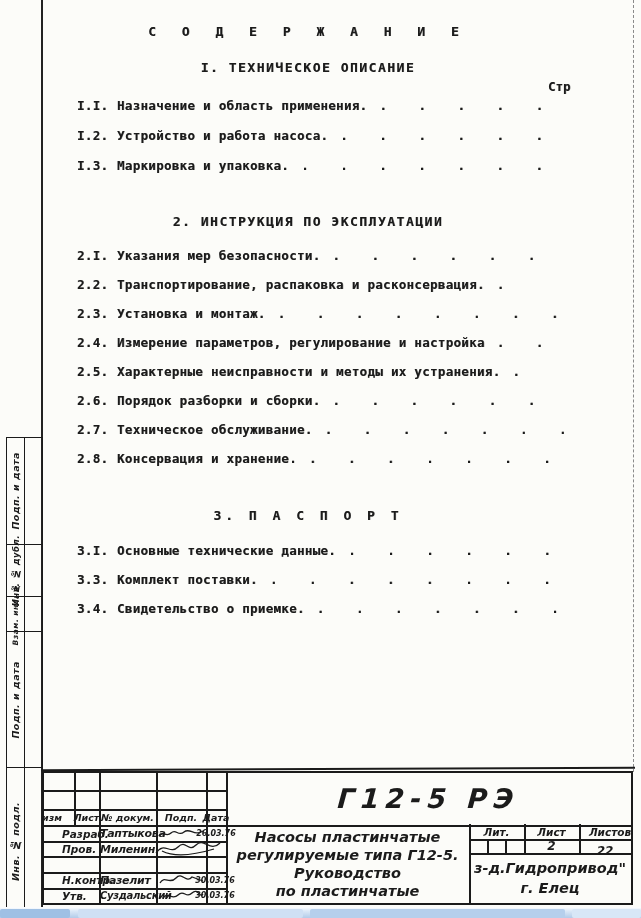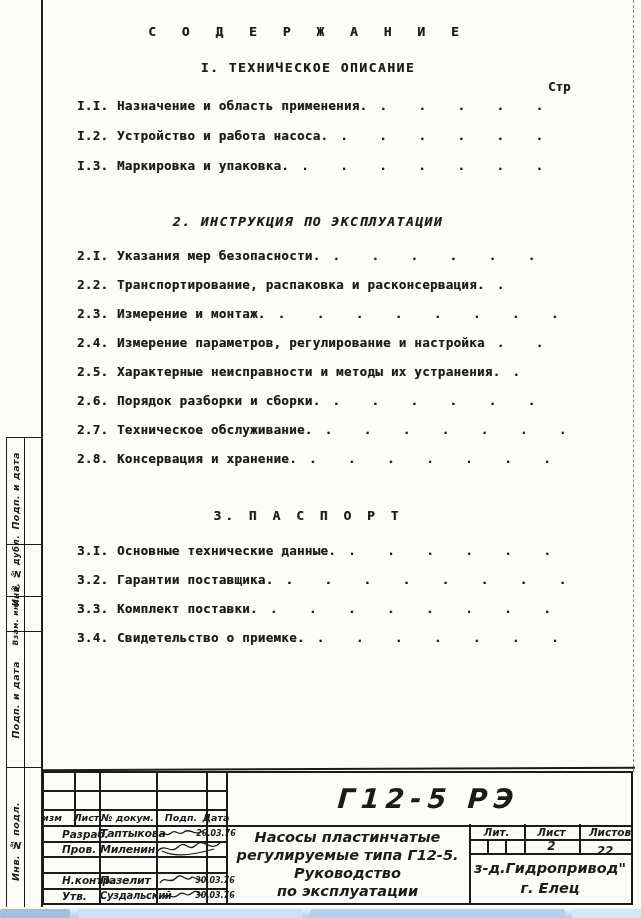--- a/index.html
+++ b/index.html
@@ -110,30 +110,30 @@
         <span class="num">I.I.</span><span class="ttl">Назначение и область применения.</span><span class="dots">. . . . .</span>
       </div>
       <div class="toc-row">
         <span class="num">I.2.</span><span class="ttl">Устройство и работа насоса.</span><span class="dots">. . . . . .</span>
       </div>
       <div class="toc-row">
         <span class="num">I.3.</span><span class="ttl">Маркировка и упаковка.</span><span class="dots">. . . . . . . .</span>
       </div>
     </div>
 
-    <div class="sec-heading tw" style="top:214px;font-style:italic;">2. ИНСТРУКЦИЯ ПО ЭКСПЛУАТАЦИИ</div>
+    <div class="sec-heading tw" style="top:214px;">2. ИНСТРУКЦИЯ ПО ЭКСПЛУАТАЦИИ</div>
     <div class="toc-list s2 tw" style="top:248px;">
       <div class="toc-row">
         <span class="num">2.I.</span><span class="ttl">Указания мер безопасности.</span><span class="dots">. . . . . .</span>
       </div>
       <div class="toc-row">
         <span class="num">2.2.</span><span class="ttl">Транспортирование, распаковка и расконсервация.</span><span class="dots">.</span>
       </div>
       <div class="toc-row">
-        <span class="num">2.3.</span><span class="ttl">Измерение и монтаж.</span><span class="dots">. . . . . . . .</span>
+        <span class="num">2.3.</span><span class="ttl">Установка и монтаж.</span><span class="dots">. . . . . . . .</span>
       </div>
       <div class="toc-row">
         <span class="num">2.4.</span><span class="ttl">Измерение параметров, регулирование и настройка</span><span class="dots">. .</span>
       </div>
       <div class="toc-row">
         <span class="num">2.5.</span><span class="ttl">Характерные неисправности и методы их устранения.</span><span class="dots">.</span>
       </div>
       <div class="toc-row">
         <span class="num">2.6.</span><span class="ttl">Порядок разборки и сборки.</span><span class="dots">. . . . . .</span>
       </div>
@@ -142,23 +142,20 @@
       </div>
       <div class="toc-row">
         <span class="num">2.8.</span><span class="ttl">Консервация и хранение.</span><span class="dots">. . . . . . .</span>
       </div>
     </div>
 
     <div class="sec-heading tw" style="top:508px; letter-spacing:4px;">3. П А С П О Р Т</div>
     <div class="toc-list s3 tw" style="top:543px;">
       <div class="toc-row">
         <span class="num">3.I.</span><span class="ttl">Основные технические данные.</span><span class="dots">. . . . . .</span>
-      </div>
-      <div class="toc-row">
-        <span class="num">3.2.</span><span class="ttl">Гарантии поставщика.</span><span class="dots">. . . . . . . .</span>
       </div>
       <div class="toc-row">
         <span class="num">3.3.</span><span class="ttl">Комплект поставки.</span><span class="dots">. . . . . . . . .</span>
       </div>
       <div class="toc-row">
         <span class="num">3.4.</span><span class="ttl">Свидетельство о приемке.</span><span class="dots">. . . . . . .</span>
       </div>
     </div>
   </div>
 
@@ -228,21 +225,21 @@
         </svg>
     </div>
     <div class="tb-cell tb-date" style="left:160px; top:115px; width:22px; height:15px;">30.03.76</div>
 
     <div class="doc-designation">Г12-5 РЭ</div>
 
     <div class="doc-title">
       <span>Насосы пластинчатые</span>
       <span>регулируемые типа Г12-5.</span>
       <span>Руководство</span>
-      <span>по эксплуатации</span>
+      <span>по пластинчатые</span>
     </div>
 
     <div class="tb-cell lit-label" style="left:425px; top:51px; width:55px; height:15px;">Лит.</div>
     <div class="tb-cell lit-label" style="left:480px; top:51px; width:55px; height:15px;">Лист</div>
     <div class="tb-cell lit-label" style="left:535px; top:51px; width:62px; height:15px;">Листов</div>
     <div class="tb-cell lit-value" style="left:480px; top:66px; width:55px; height:14px;">2</div>
     <div class="tb-cell lit-value" style="left:535px; top:66px; width:52px; height:24px;">22</div>
 
     <div class="factory">
       <span>з-д.Гидропривод"</span>

